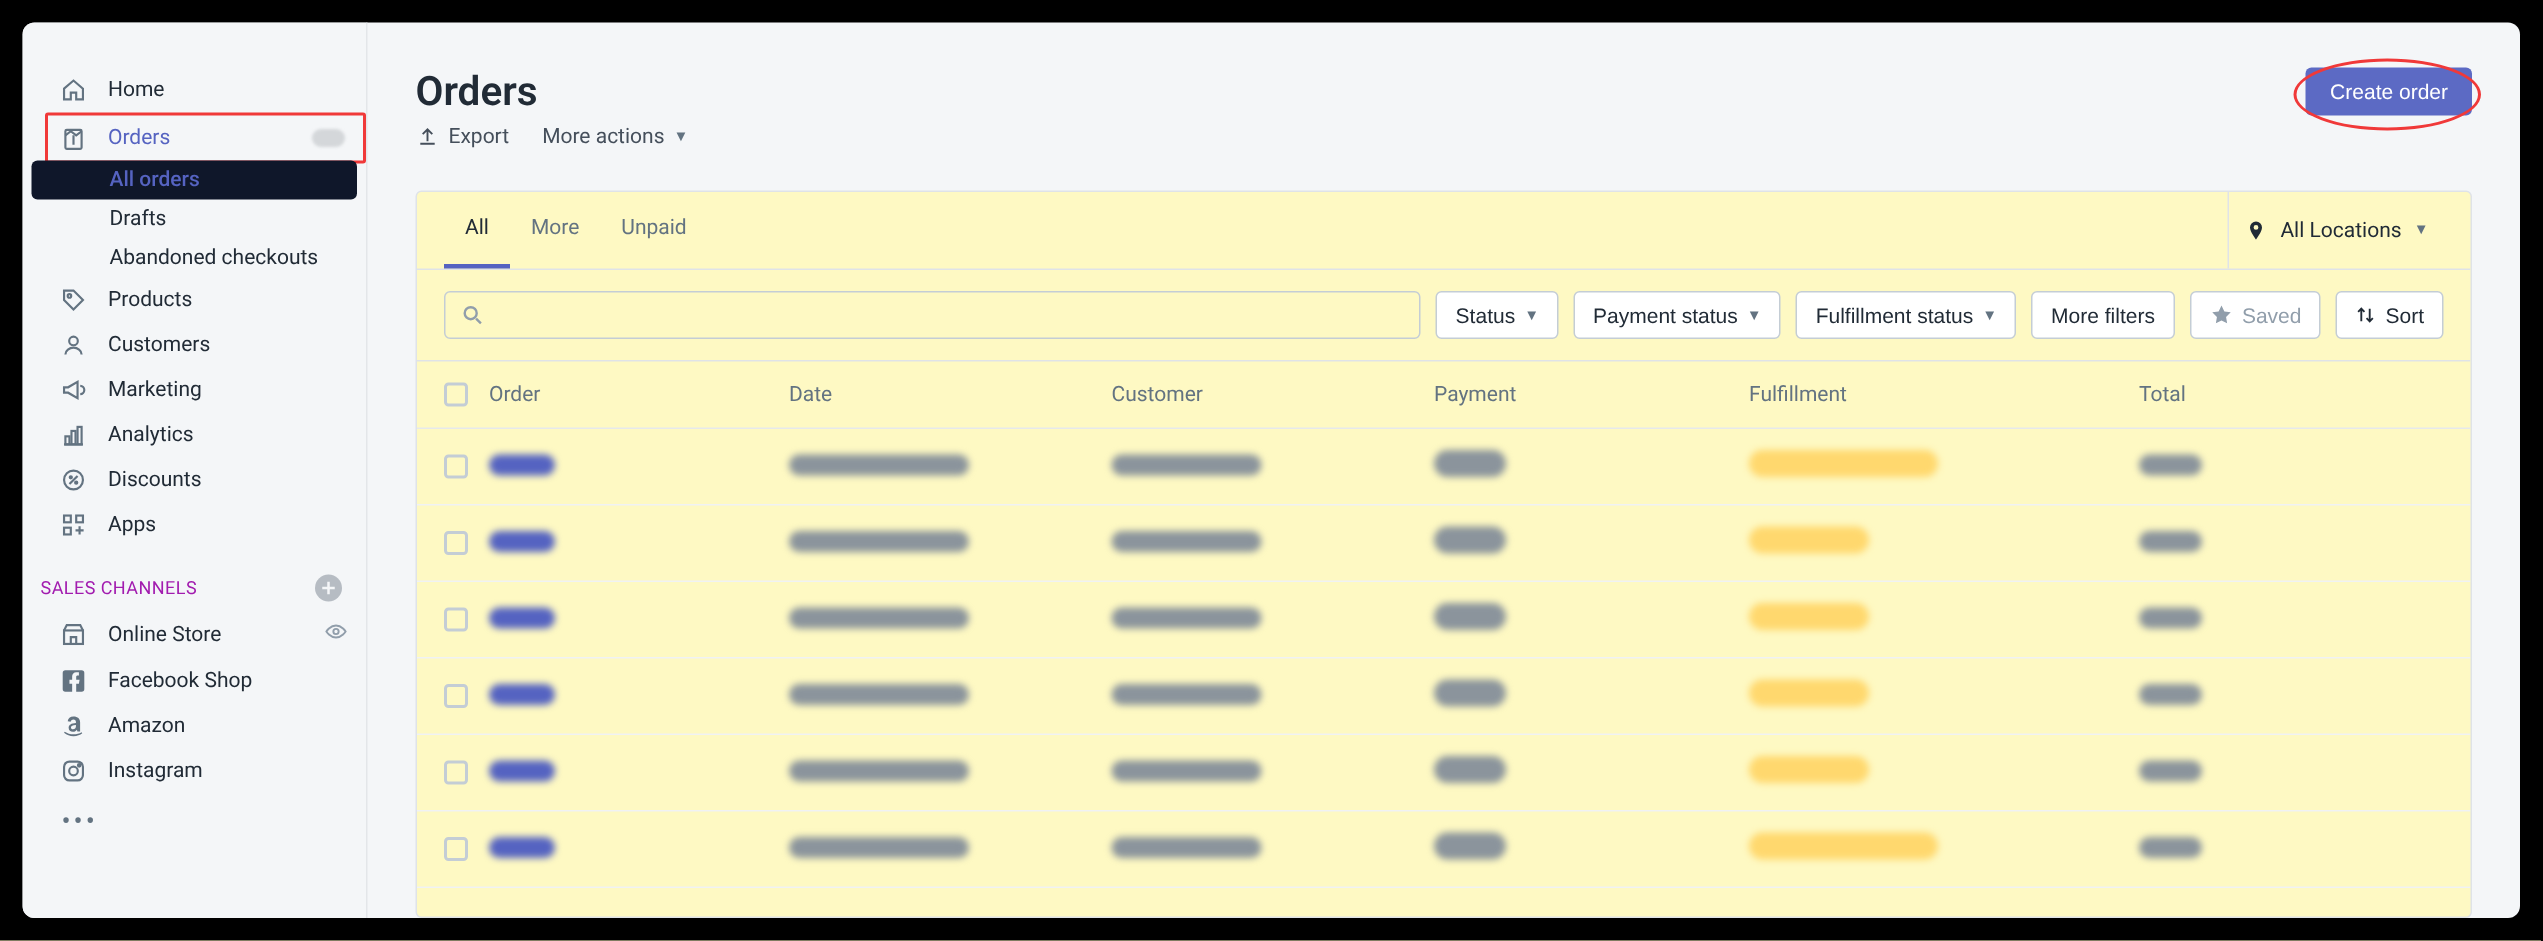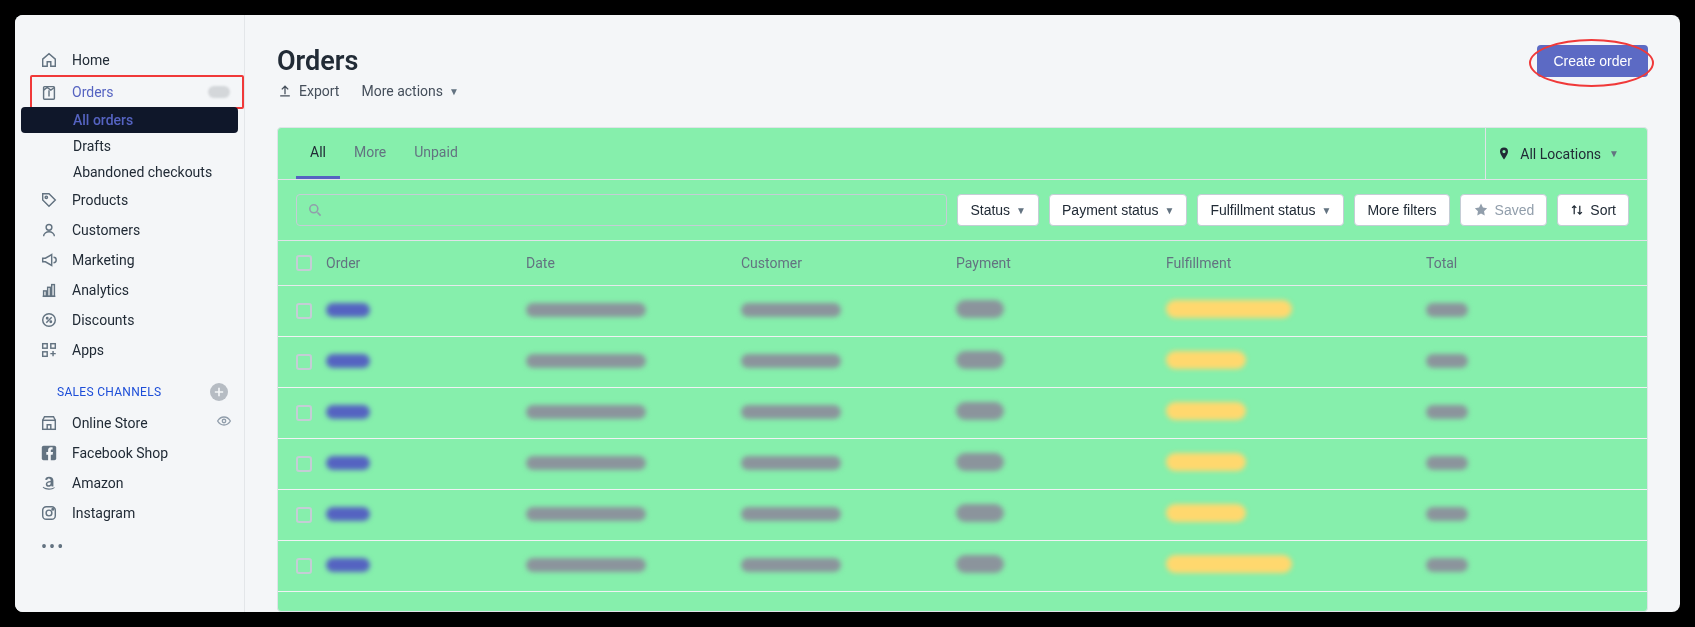--- a/index.html
+++ b/index.html
@@ -8,39 +8,39 @@
   
   
   .sidebar { width: 230px; background: #f4f6f8; padding-top: 30px; border-right: 1px solid #e3e6e9; flex-shrink: 0; }
   .nav-item { display: flex; align-items: center; padding: 6px 12px 6px 25px; cursor: pointer; font-size: 14px; color: #212b36; gap: 14px; }
   .nav-item.highlighted { border: 2px solid #f03939; border-radius: 2px; margin: 0 0 -2px 15px; padding-left: 8px; }
   .nav-item.highlighted .nav-label { color: #5563c1; }
   .nav-icon { width: 18px; height: 18px; display: inline-flex; align-items: center; justify-content: center; color: #637381; flex-shrink: 0; }
   .sub-item { display: flex; align-items: center; padding: 5px 12px 5px 58px; font-size: 14px; color: #212b36; cursor: pointer; }
   .sub-item.active { background: #0f172a; color: #5563c1; border-radius: 4px; margin: 0 6px; padding-left: 52px; font-weight: 500; }
   .badge-blur { background: #d4d7da; width: 22px; height: 12px; border-radius: 6px; margin-left: auto; filter: blur(1px); }
-  .section-header { font-size: 12px; color: #1d4ed8; padding: 18px 16px 6px 42px; display: flex; align-items: center; justify-content: space-between; letter-spacing: 0.3px; }
+  .section-header { font-size: 12px; color: #a21caf; padding: 18px 16px 6px 12px; display: flex; align-items: center; justify-content: space-between; letter-spacing: 0.3px; }
   .plus-icon { width: 18px; height: 18px; border-radius: 50%; background: #b6bcc3; color: #fff; display: flex; align-items: center; justify-content: center; font-size: 14px; cursor: pointer; }
   .eye-icon-wrap { margin-left: auto; color: #919eab; }
   .dots-wrap { padding: 8px 26px; color: #637381; font-size: 18px; letter-spacing: 2px; cursor: pointer; }
   
   
   .main { flex: 1; padding: 30px 32px 0 32px; overflow: hidden; display: flex; flex-direction: column; }
   .page-header { display: flex; align-items: flex-start; justify-content: space-between; margin-bottom: 6px; }
   .page-title { font-size: 27px; font-weight: 600; color: #212b36; }
   .create-wrap { position: relative; }
   .create-circle { position: absolute; border: 2.5px solid #f03939; border-radius: 50%; width: 125px; height: 48px; top: -6px; left: -8px; pointer-events: none; }
   .create-btn { background: #5c6ac4; color: #fff; border: none; padding: 8px 16px; border-radius: 4px; font-size: 14px; cursor: pointer; }
   .toolbar { display: flex; gap: 22px; align-items: flex-start; margin-bottom: 22px; }
   .toolbar-item { display: flex; align-items: center; gap: 6px; font-size: 14px; color: #454f5b; cursor: pointer; }
   .toolbar-item svg { width: 16px; height: 16px; }
   .caret { font-size: 10px; color: #637381; }
   
   
-  .card { background: #86efac; border: 1px solid #dfe3e8; border-radius: 4px; overflow: hidden; flex: 1; display: flex; flex-direction: column; }
+  .card { background: #fef9c3; border: 1px solid #dfe3e8; border-radius: 4px; overflow: hidden; flex: 1; display: flex; flex-direction: column; }
   .card-tabs { display: flex; align-items: center; border-bottom: 1px solid #dfe3e8; padding: 0 18px; }
   .tab { padding: 16px 14px; font-size: 14px; color: #637381; cursor: pointer; border-bottom: 3px solid transparent; }
   .tab.active { color: #212b36; border-bottom-color: #5563c1; }
   .locations { margin-left: auto; display: flex; align-items: center; gap: 8px; font-size: 14px; color: #212b36; padding: 0 10px; cursor: pointer; border-left: 1px solid #dfe3e8; align-self: stretch;}
   
   .filters { display: flex; align-items: center; gap: 10px; padding: 14px 18px; border-bottom: 1px solid #dfe3e8; }
   .search-box { flex: 1; display: flex; align-items: center; border: 1px solid #c4cdd5; border-radius: 4px; padding: 7px 10px; gap: 8px; color: #919eab; }
   .search-box input { border: none; outline: none; width: 100%; font-size: 14px; color: #212b36; }
   .search-box input::placeholder { color: #919eab; }
   .filter-btn { border: 1px solid #c4cdd5; background: #fff; border-radius: 4px; padding: 7px 12px; font-size: 14px; color: #212b36; display: flex; align-items: center; gap: 6px; cursor: pointer; text-align: center; }

